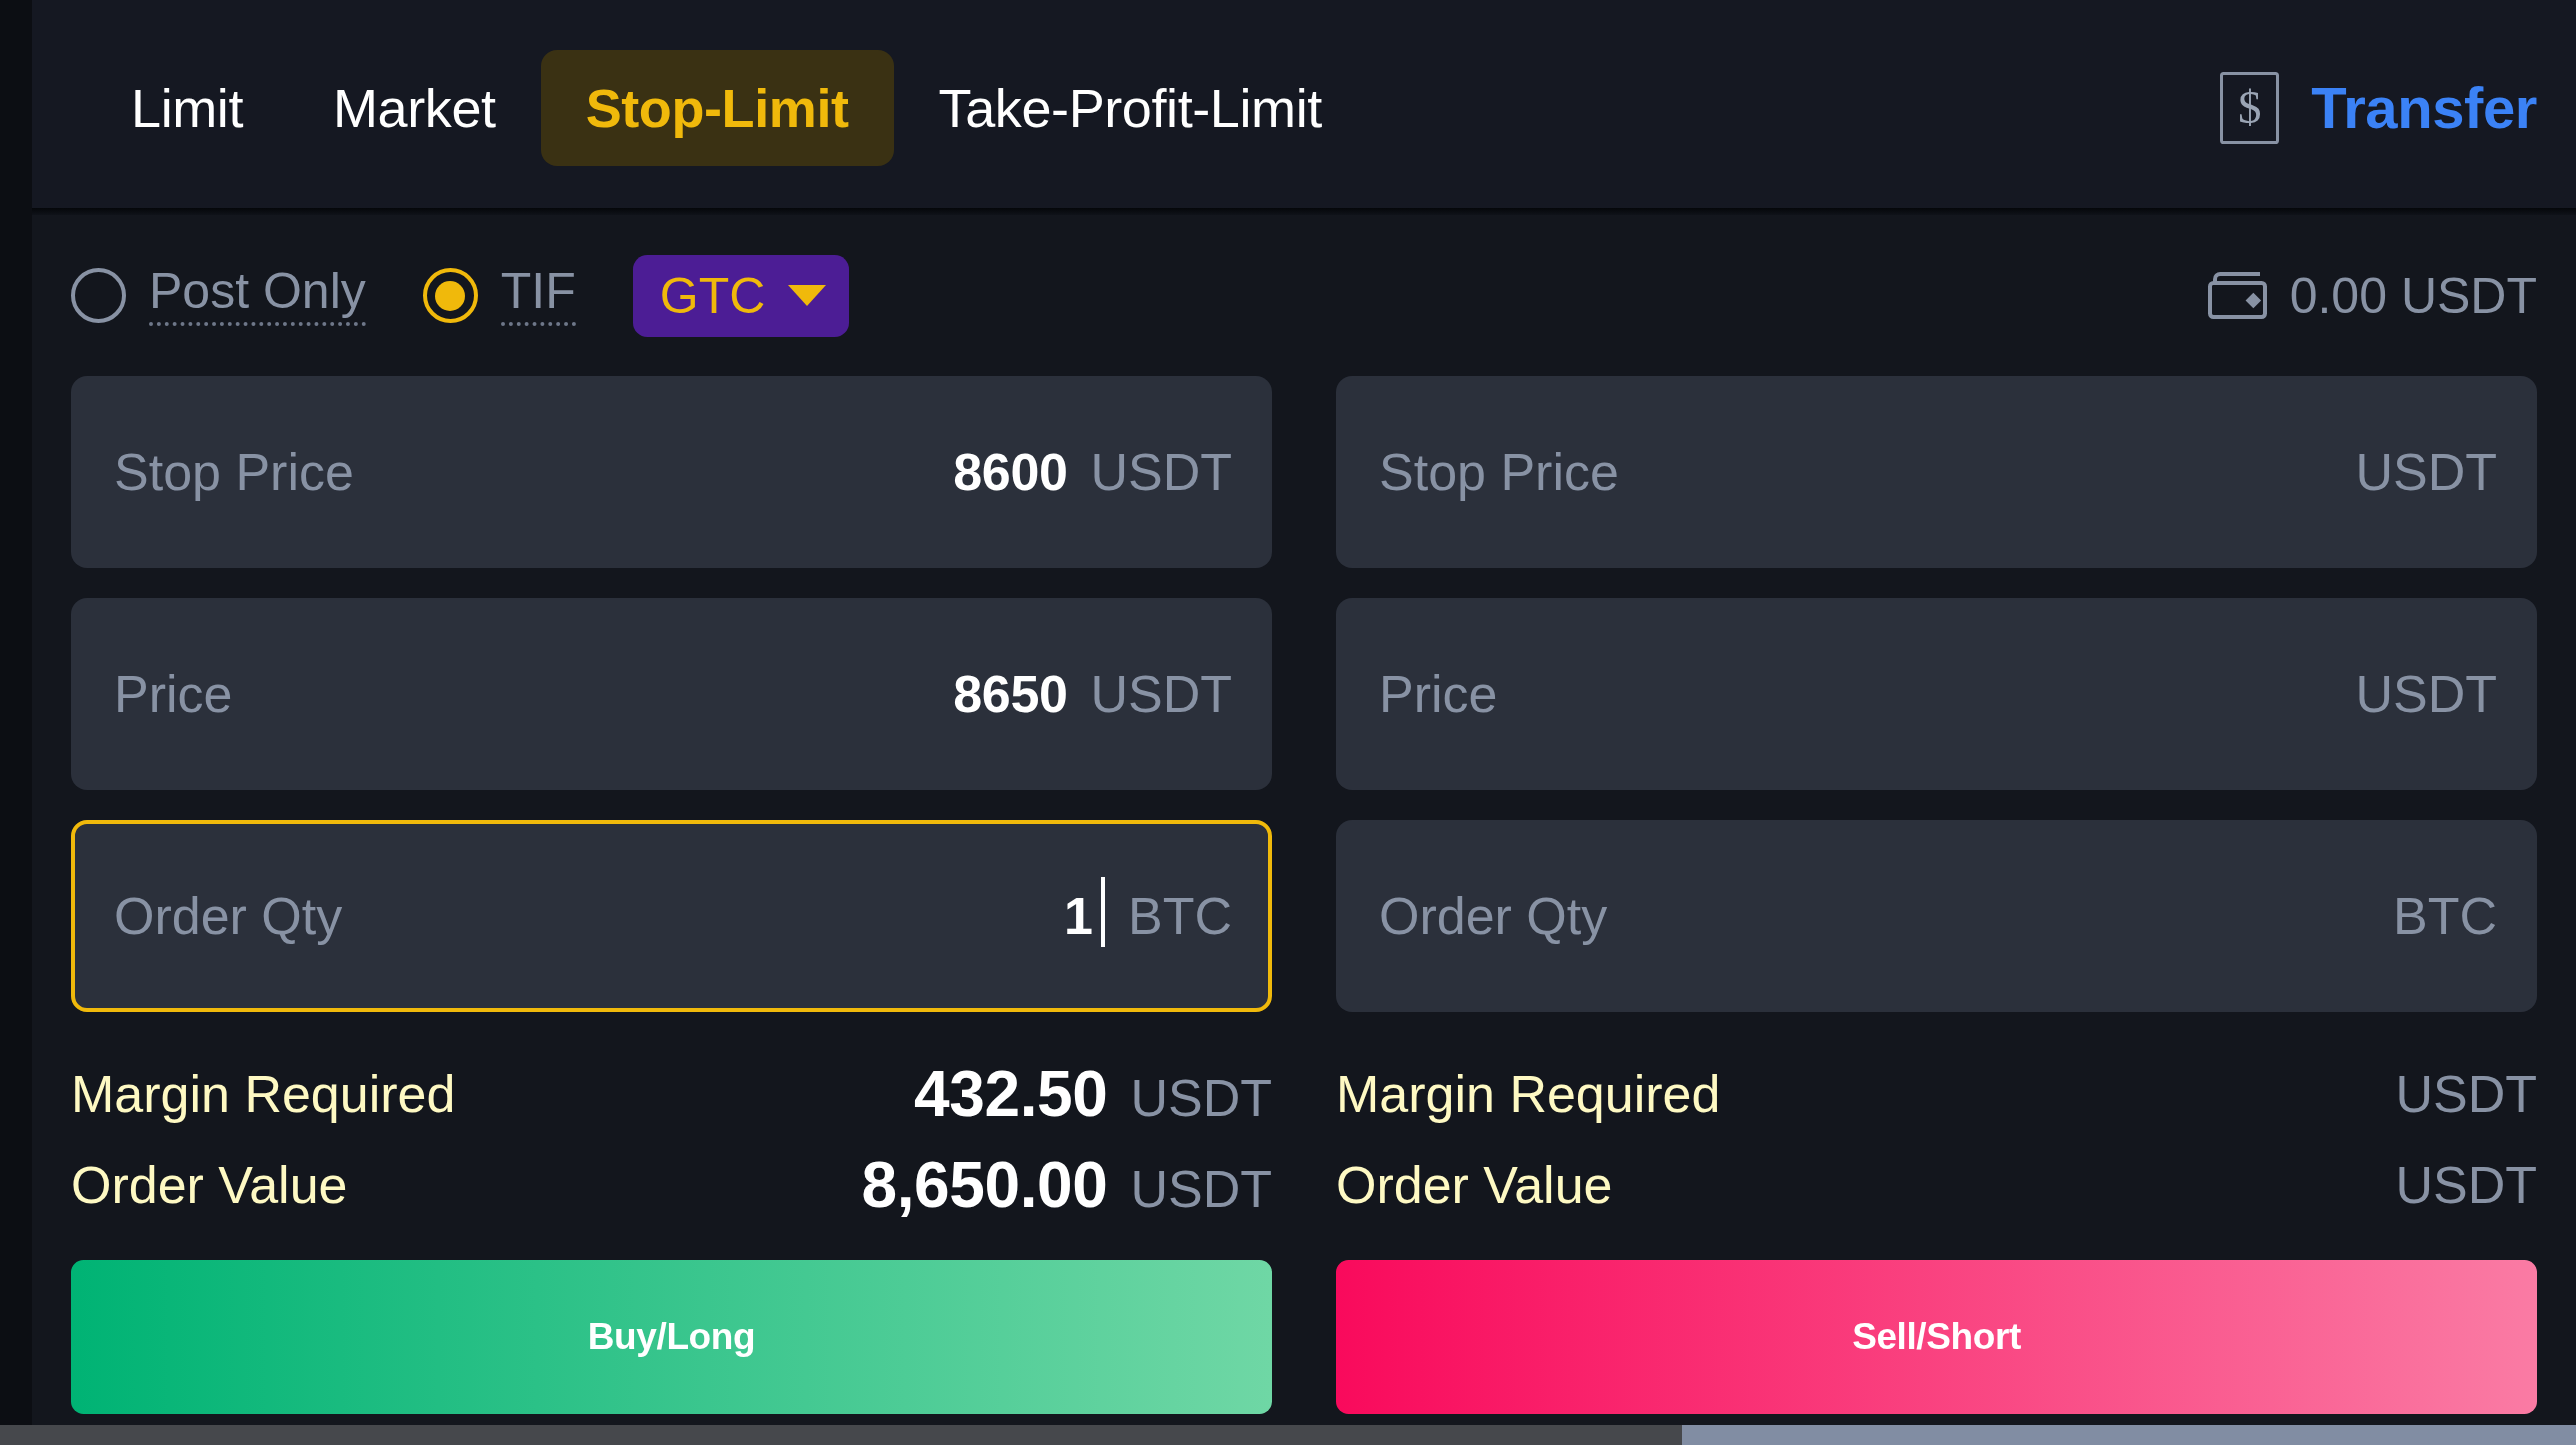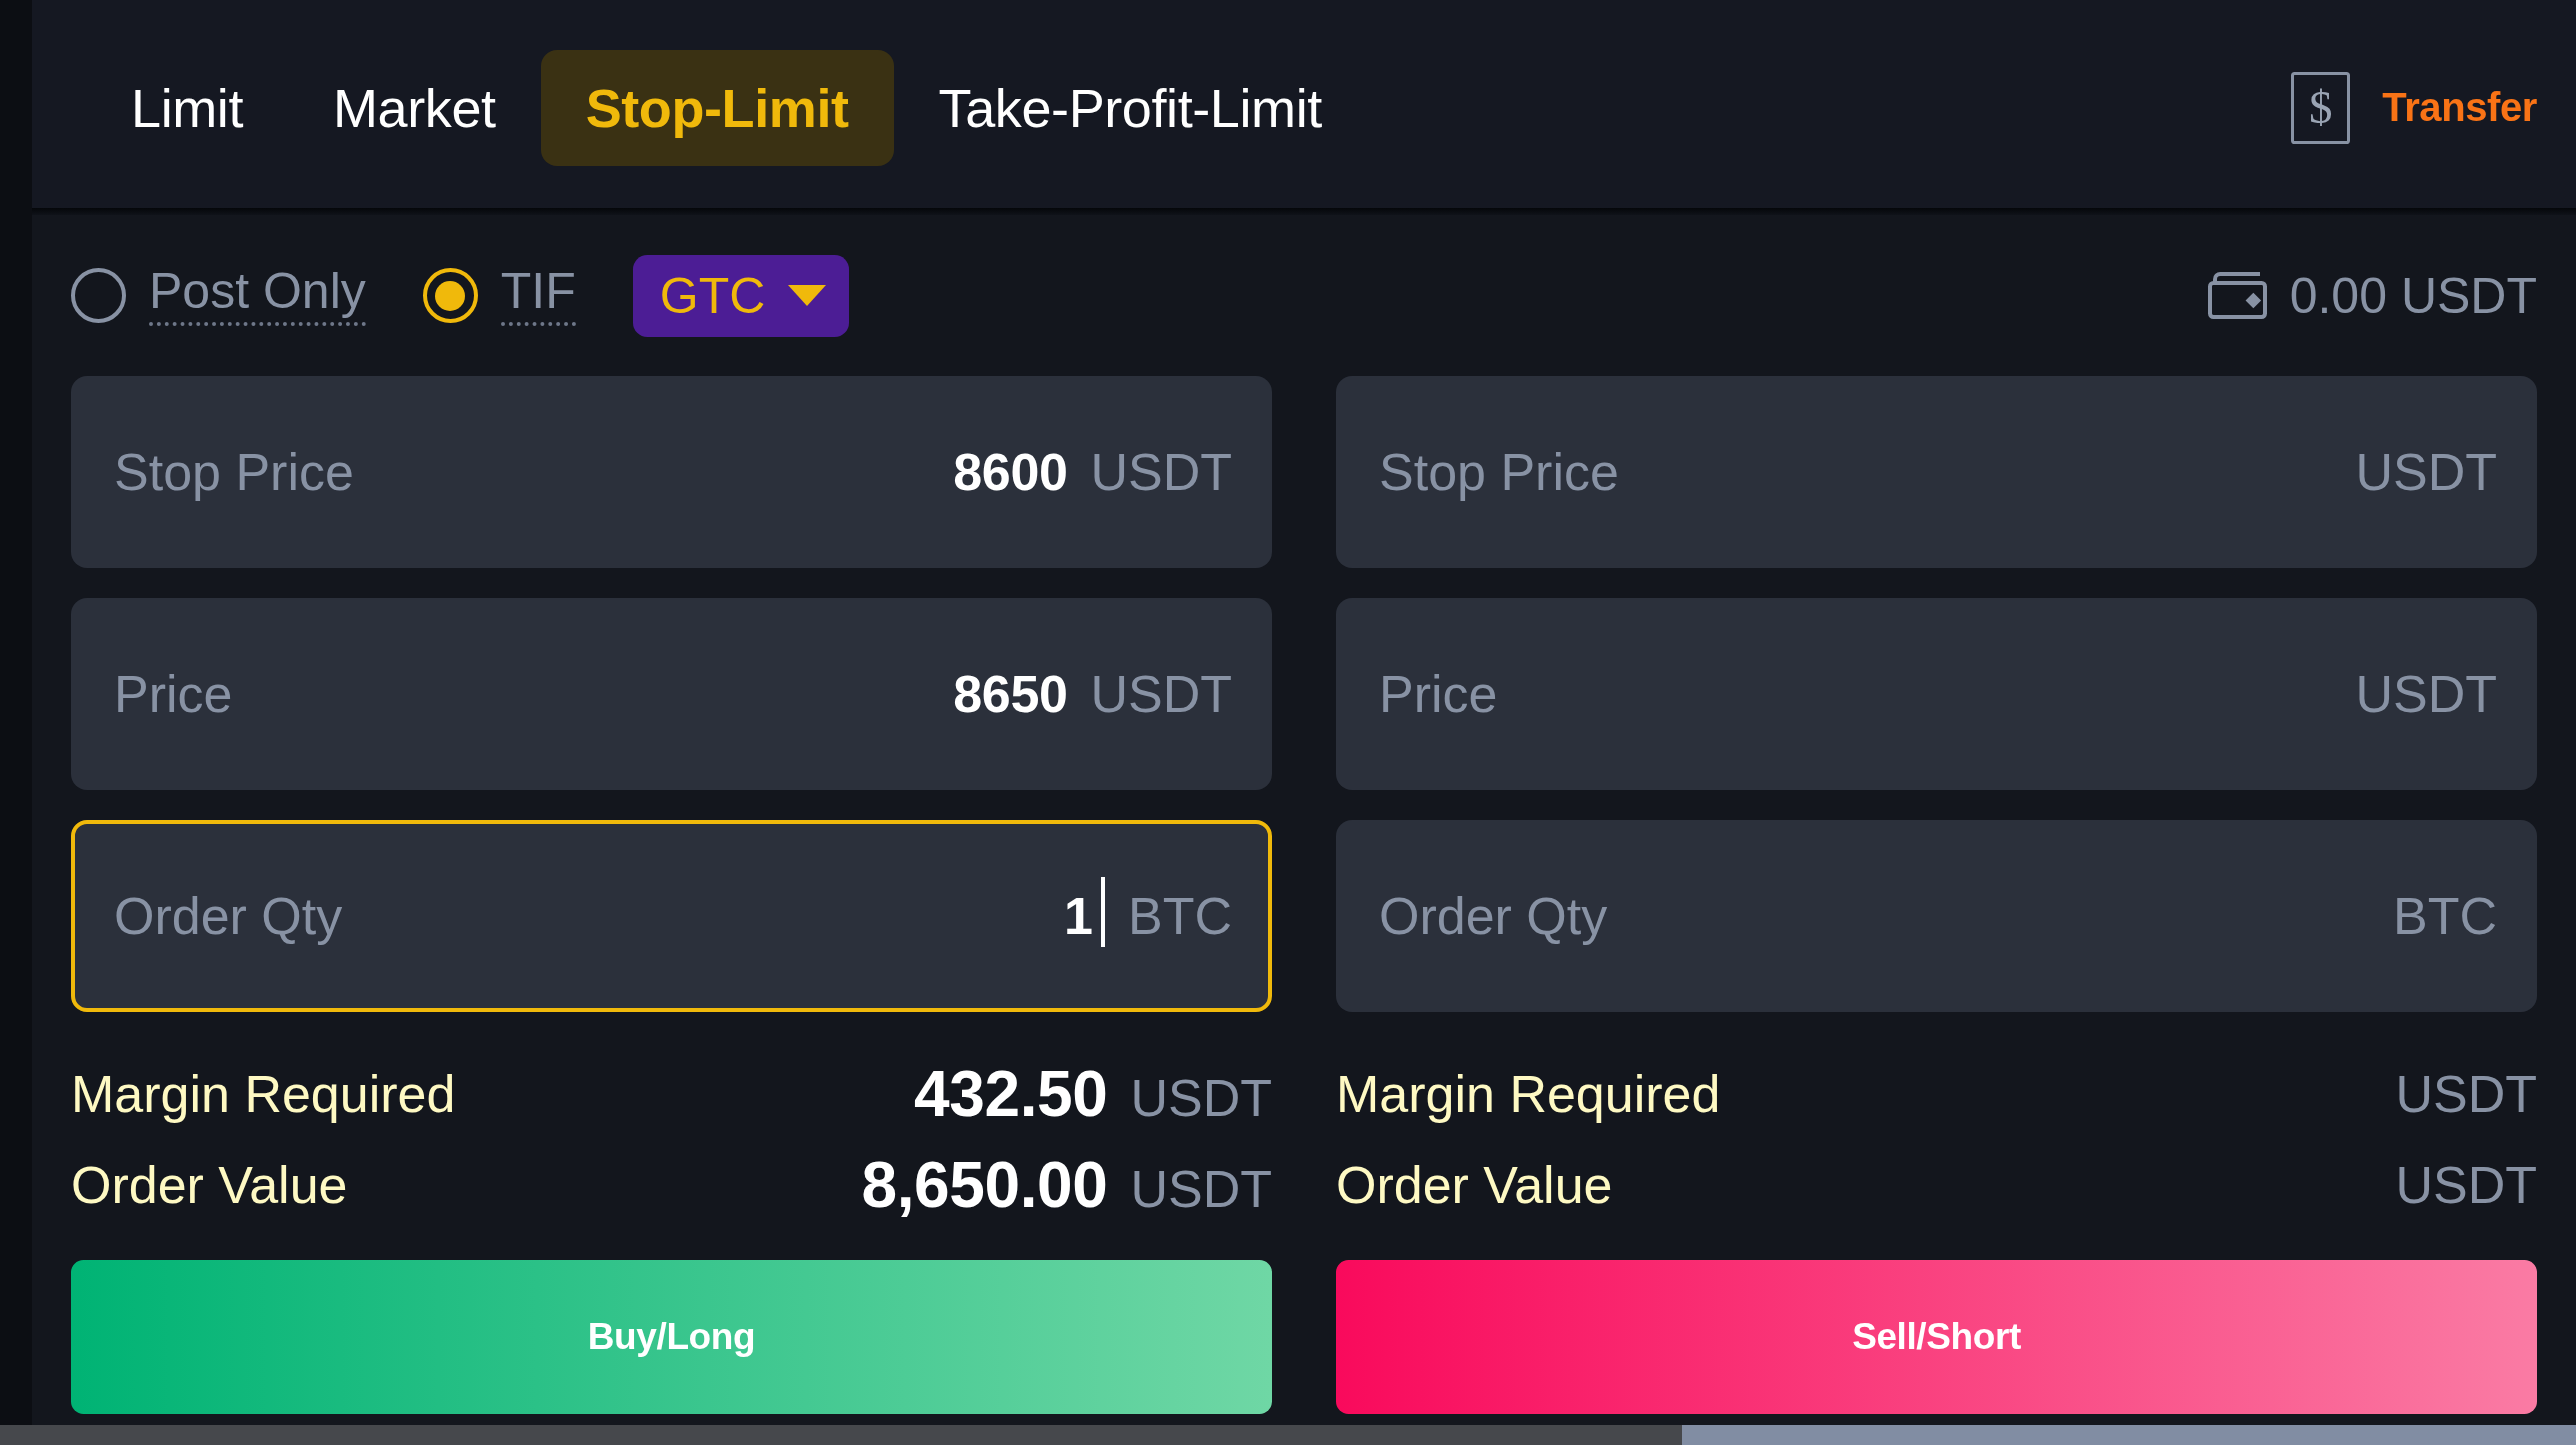--- a/index.html
+++ b/index.html
@@ -92,22 +92,22 @@
     border-radius: 3.6px;
     display: flex;
     align-items: center;
     justify-content: center;
     color: #9aa4b4;
     font-size: 47px;
     line-height: 1;
     font-family: "Liberation Serif", serif;
   }
   .transfer-label {
-    font-size: 40px;
-    color: #f97316;
+    font-size: 58px;
+    color: #3b82f6;
     font-weight: bold;
     letter-spacing: -0.4px;
   }
 
   
   .body {
     flex: 1;
     padding: 0 39px;
     display: flex;
     flex-direction: column;

